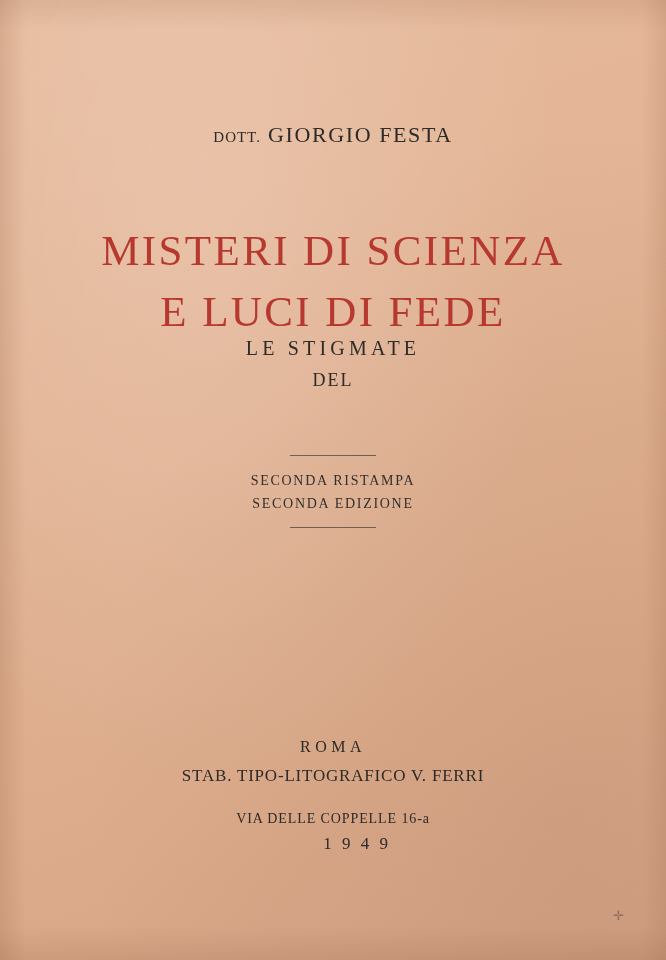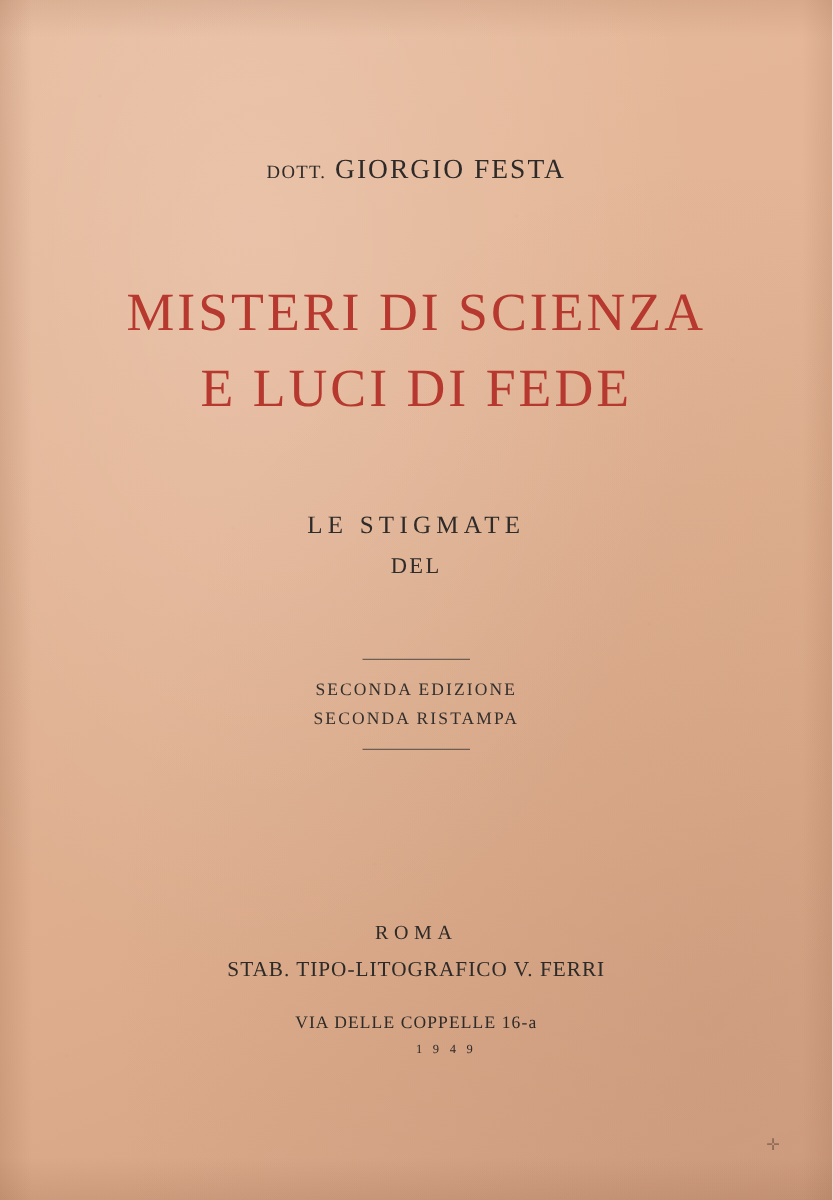--- a/index.html
+++ b/index.html
@@ -91,21 +91,20 @@
     letter-spacing: 2.4px;
     color: #b6382f;
     font-family: "Liberation Serif", serif;
     white-space: nowrap;
   }
   .title-line.second {
     margin-top: 10px;
   }
 
   .subtitle-block {
-    margin-top: 72px;
     color: #2f2b29;
   }
   .sub-main {
     font-size: 20px;
     letter-spacing: 4.2px;
   }
   .sub-del {
     font-size: 18px;
     letter-spacing: 2px;
     margin-top: 10px;
@@ -153,21 +152,21 @@
     letter-spacing: 0.8px;
     margin-top: 10px;
   }
   .imp-addr {
     font-size: 14px;
     letter-spacing: 0.9px;
     margin-top: 25px;
     font-family: Liberation Serif, serif;
   }
   .imp-year {
-    font-size: 10px;
+    font-size: 17px;
     letter-spacing: 3px;
     margin-top: 7px;
     margin-left: 48px;
   }
 
   .corner-mark {
     position: absolute;
     right: 42px;
     bottom: 36px;
     font-size: 13px;
@@ -190,22 +189,22 @@
       <div class="title-line second">E LUCI DI FEDE</div>
     </div>
 
     <div class="subtitle-block">
       <div class="sub-main">LE STIGMATE</div>
       <div class="sub-del">DEL</div>
     </div>
 
     <div class="edition-block">
       <div class="rule top"></div>
+      <div class="edition-line">SECONDA RISTAMPA</div>
       <div class="edition-line">SECONDA EDIZIONE</div>
-      <div class="edition-line">SECONDA RISTAMPA</div>
       <div class="rule bottom"></div>
     </div>
 
     <div class="imprint">
       <div class="imp-city">ROMA</div>
       <div class="imp-press">STAB. TIPO-LITOGRAFICO V. FERRI</div>
       <div class="imp-addr">VIA DELLE COPPELLE 16-a</div>
       <div class="imp-year">1 9 4 9</div>
     </div>
 

